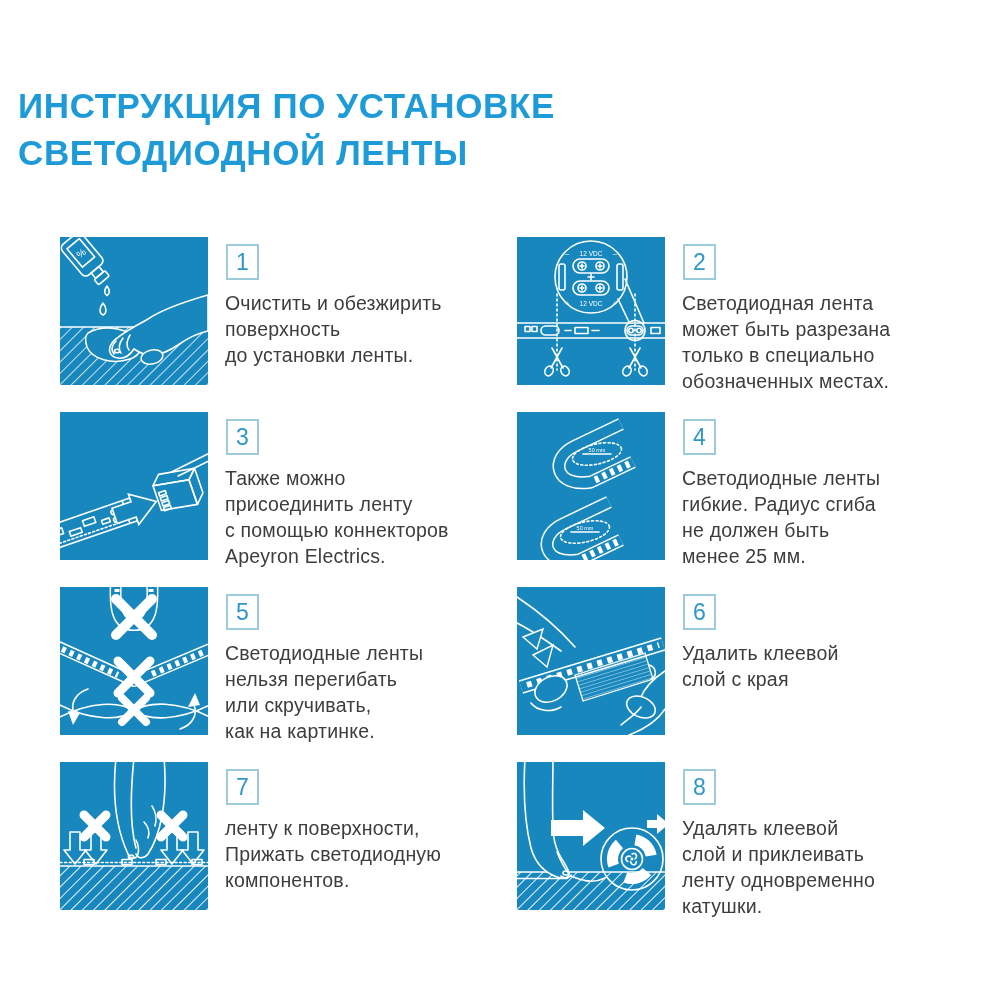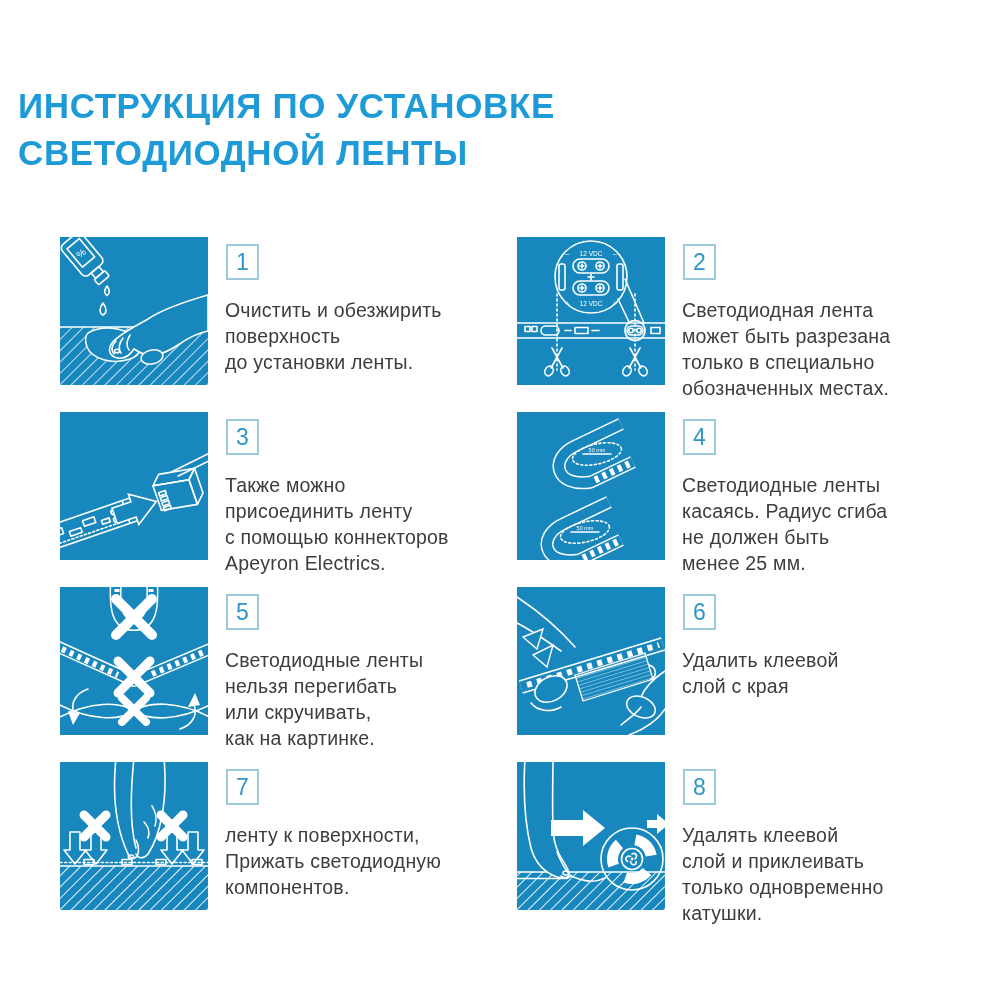--- a/index.html
+++ b/index.html
@@ -17,21 +17,21 @@
   }
   .step{display:flex;align-items:flex-start;}
   .tile{width:148px;height:148px;background:#1787BD;flex:0 0 148px;}
   .tile svg{display:block;width:148px;height:148px;}
   .content{margin-left:17px;}
   .badge{
     box-sizing:border-box;width:33px;height:36px;border:2px solid #9DCBDB;
     color:#2E96C8;font-size:23px;line-height:32px;text-align:center;
     margin-top:7px;margin-left:1px;background:#fff;
   }
-  .text{margin-top:17px;font-size:19.5px;line-height:26px;color:#3D3D3D;letter-spacing:.2px;}
+  .text{margin-top:10px;font-size:19.5px;line-height:26px;color:#3D3D3D;letter-spacing:.2px;}
   .art{stroke:#fff;fill:none;stroke-width:1.6;stroke-linecap:round;stroke-linejoin:round;}
   .fillb{fill:#1787BD;stroke:#fff;}
   .svgtxt{fill:#fff;stroke:none;font-family:"Liberation Sans",sans-serif;}
 </style>
 </head>
 <body>
 
 <div class="title">
   <div>ИНСТРУКЦИЯ ПО УСТАНОВКЕ</div>
   <div>СВЕТОДИОДНОЙ ЛЕНТЫ</div>
@@ -202,21 +202,21 @@
           <ellipse class="art" stroke-width="1" stroke-dasharray="2 2.5" cx="80" cy="42" rx="25" ry="10" transform="rotate(-13 80 42)"></ellipse>
           <line class="art" stroke-width="0.8" x1="66" y1="42" x2="94" y2="42"></line>
           <text class="svgtxt" x="80" y="40" font-size="5.5" text-anchor="middle">50 mm</text>
         </g>
       </svg>
     </div>
     <div class="content">
       <div class="badge">4</div>
       <div class="text">
         <div>Светодиодные ленты</div>
-        <div>касаясь. Радиус сгиба</div>
+        <div>гибкие. Радиус сгиба</div>
         <div>не должен быть</div>
         <div>менее 25 мм.</div>
       </div>
     </div>
   </div>
 
   <div class="step">
     <div class="tile">
       <svg viewBox="0 0 148 148">
         <path d="M56,-6 C54,24 58,38 74,38 C90,38 94,24 92,-6" fill="none" stroke="#fff" stroke-width="12"></path>
@@ -379,19 +379,19 @@
         <path fill="#fff" d="M125.7,106 L134.2,113.1 A25 25 0 0 1 106.4,120.5 L110.2,110.2 A14 14 0 0 0 125.7,106 Z"></path>
         <path fill="#fff" d="M101.8,101.8 L91.5,105.6 A25 25 0 0 1 98.9,77.8 L106,86.3 A14 14 0 0 0 101.8,101.8 Z"></path>
         <polygon fill="#fff" points="130,58 140,58 140,52 152,62 140,72 140,66 130,66"></polygon>
       </svg>
     </div>
     <div class="content">
       <div class="badge">8</div>
       <div class="text">
         <div>Удалять клеевой</div>
         <div>слой и приклеивать</div>
-        <div>только одновременно</div>
+        <div>ленту одновременно</div>
         <div>катушки.</div>
       </div>
     </div>
   </div>
 
 </div>
 
 </body></html>

